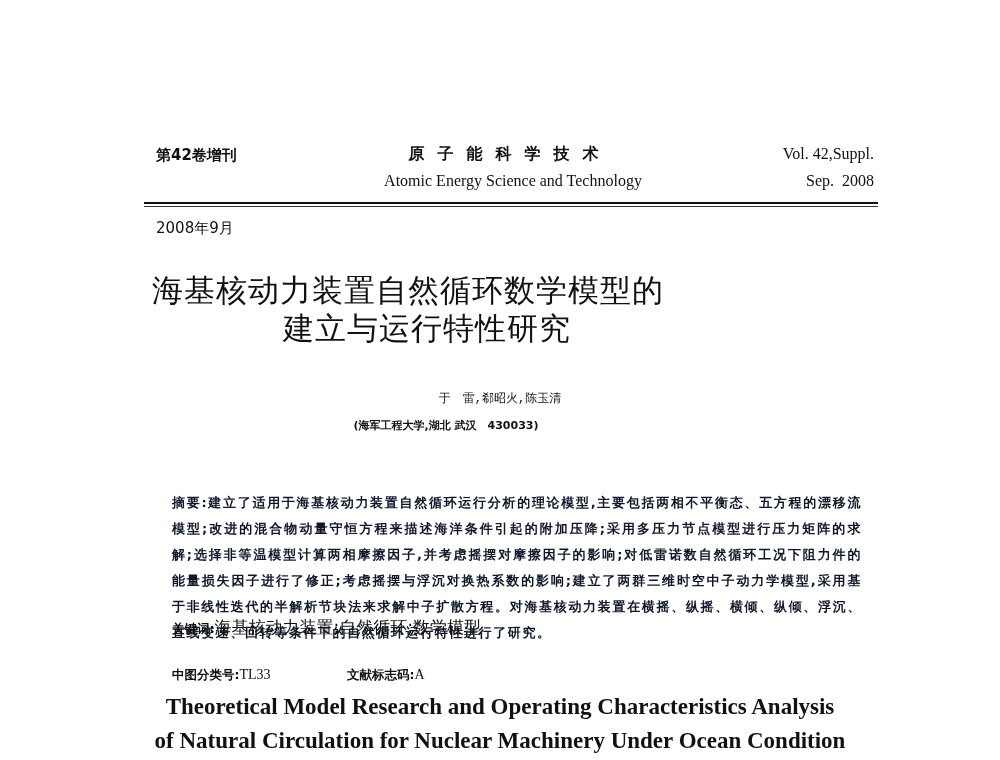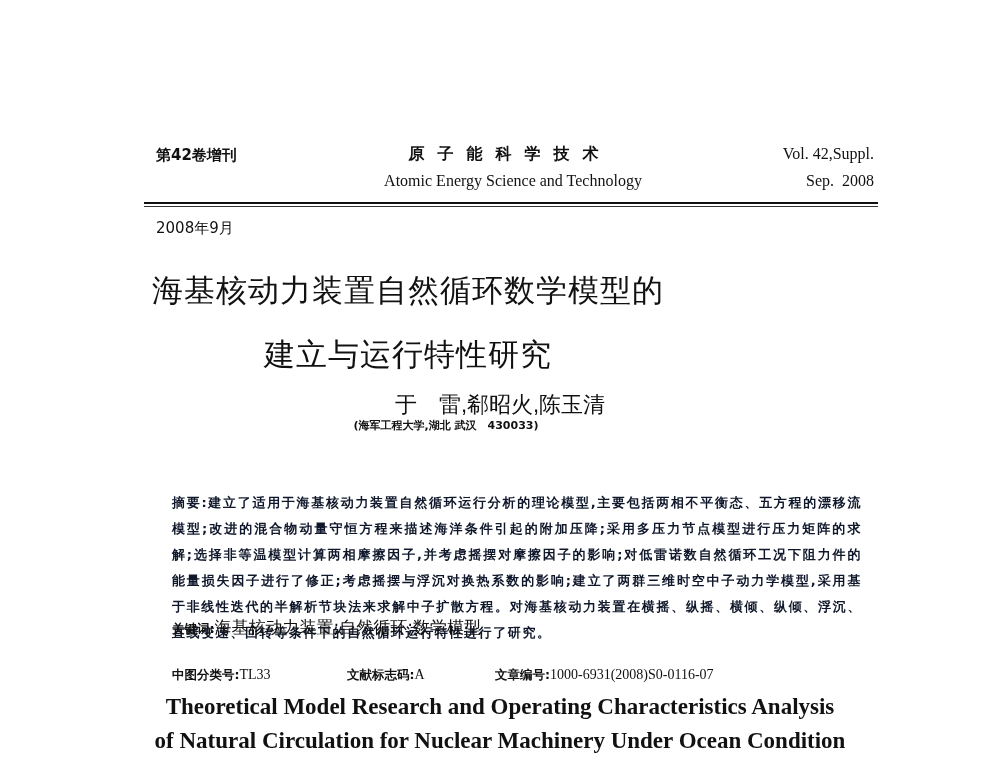--- a/index.html
+++ b/index.html
@@ -4,21 +4,21 @@
 <style>
   html, body { margin: 0; padding: 0; background: #ffffff; }
   body { width: 1000px; height: 760px; position: relative; overflow: hidden; color: #111; font-family: "DejaVu Serif", serif; }
   .abs { position: absolute; }
   .hdr-cn { font-family: "DejaVu Sans", sans-serif; font-weight: bold; font-size: 15px; letter-spacing: 0px; }
   .hdr-en { font-family: "Liberation Serif", serif; font-size: 16px; }
   .journal-cn { font-family: "DejaVu Serif", serif; font-size: 16px; letter-spacing: 13px; }
   .rule-thick { position: absolute; left: 144px; width: 734px; height: 2px; background: #111; }
   .rule-thin { position: absolute; left: 144px; width: 734px; height: 1px; background: #333; }
   .title-cn { position: absolute; left: 0; width: 816px; text-align: center; font-family: "DejaVu Sans", sans-serif; font-size: 31px; letter-spacing: 1px; color: #111; }
-  .authors { position: absolute; left: 0; width: 1000px; text-align: center; font-family: Liberation Sans, sans-serif; font-size: 22px; }
+  .authors { position: absolute; left: 0; width: 1000px; text-align: center; font-family: Liberation Mono, monospace; font-size: 12px; }
   .affil { position: absolute; left: 0; width: 892px; text-align: center; font-family: "DejaVu Sans", sans-serif; font-size: 11px; font-weight: bold; }
   .abstract { position: absolute; left: 172px; width: 690px; font-family: "DejaVu Sans", sans-serif; font-size: 13px; line-height: 26px; text-align: justify; text-align-last: left; letter-spacing: 1.6px; font-weight: bold; color: #0f172a; margin-top: 30px; }
   .abstract .label { font-weight: bold; }
   .meta-line { position: absolute; left: 172px; font-family: "DejaVu Sans", sans-serif; font-size: 12.5px; font-weight: bold; }
   .meta-line .val { font-family: "Liberation Serif", serif; font-weight: normal; font-size: 14px; }
   .title-en { position: absolute; left: 0; width: 1000px; text-align: center; font-family: "Liberation Serif", serif; font-weight: bold; font-size: 23px; line-height: 34px; color: #111; }
 </style>
 </head>
 <body>
 
@@ -28,33 +28,32 @@
 <div class="abs journal-cn" style="left:0; width:1020px; text-align:center; top:144px; font-weight:bold;">原子能科学技术</div>
 <div class="abs hdr-en" style="left:0; width:1026px; text-align:center; top:172px;">Atomic Energy Science and Technology</div>
 
 <div class="abs hdr-en" style="right:126px; top:145px;">Vol. 42,Suppl.</div>
 <div class="abs hdr-en" style="right:126px; top:172px; white-space:pre;">Sep.  2008</div>
 
 <div class="rule-thick" style="top:202px;"></div>
 <div class="rule-thin" style="top:206px;"></div>
 
 <div class="title-cn" style="top:270px;">海基核动力装置自然循环数学模型的</div>
-<div class="title-cn" style="top:334px;">建立与运行特性研究</div>
+<div class="title-cn" style="top:308px;padding-left:19px;">建立与运行特性研究</div>
 
 <div class="authors" style="top:390px; white-space:pre;">于　雷,郗昭火,陈玉清</div>
 <div class="affil" style="top:418px; white-space:pre;">(海军工程大学,湖北 武汉　430033)</div>
 
 <div class="abstract" style="top:460px;">
   <span class="label">摘要:</span><span>建立了适用于海基核动力装置自然循环运行分析的理论模型,主要包括两相不平衡态、五方程的漂移流模型;改进的混合物动量守恒方程来描述海洋条件引起的附加压降;采用多压力节点模型进行压力矩阵的求解;选择非等温模型计算两相摩擦因子,并考虑摇摆对摩擦因子的影响;对低雷诺数自然循环工况下阻力件的能量损失因子进行了修正;考虑摇摆与浮沉对换热系数的影响;建立了两群三维时空中子动力学模型,采用基于非线性迭代的半解析节块法来求解中子扩散方程。对海基核动力装置在横摇、纵摇、横倾、纵倾、浮沉、直线变速、回转等条件下的自然循环运行特性进行了研究。</span>
 </div>
 
 <div class="meta-line" style="top:616px;">
   <span>关键词:</span><span style="font-weight:normal; font-size:17px;">海基核动力装置;自然循环;数学模型</span>
 </div>
 
 <div class="meta-line" style="top:667px; width:700px;">
   <span>中图分类号:</span><span class="val">TL33</span>
   <span style="position:absolute; left:175px;"><span>文献标志码:</span><span class="val">A</span></span>
-  <span style="position:absolute; left:323px; white-space:nowrap;"><span>文章编号:</span><span class="val">1000-6931(2008)S0-0116-07</span></span>
 </div>
 
 <div class="title-en" style="top:690px;">Theoretical Model Research and Operating Characteristics Analysis</div>
 <div class="title-en" style="top:724px;">of Natural Circulation for Nuclear Machinery Under Ocean Condition</div>
 
 </body></html>

